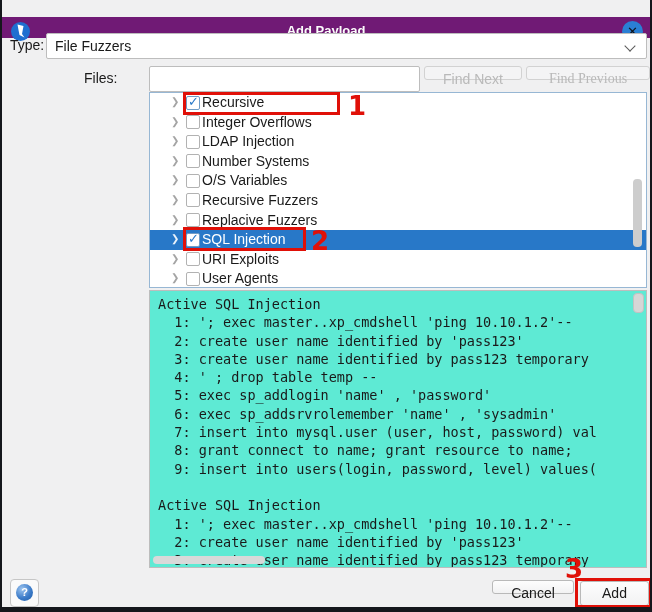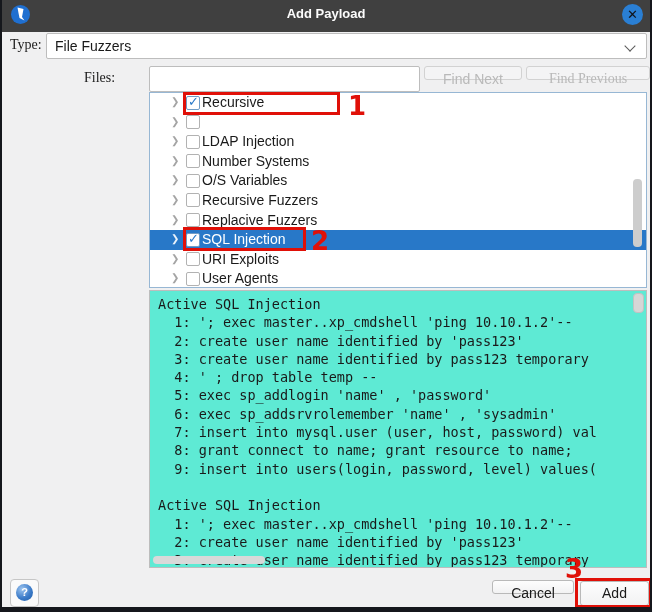--- a/index.html
+++ b/index.html
@@ -4,28 +4,28 @@
 <style>
   html,body{margin:0;padding:0;background:#3a3a3a;}
   .window{
     position:relative;width:652px;height:612px;
     background:#f0f0f1;overflow:hidden;
     font-family:"Liberation Sans","DejaVu Sans",sans-serif;
     box-sizing:border-box;
     border-left:2px solid #15171c;border-right:2px solid #15171c;border-bottom:5px solid #15171c;
   }
   
-  .titlebar{position:absolute;left:-2px;top:0;width:652px;height:32px;background:#404040;}
+  .titlebar{position:absolute;left:-2px;top:17px;width:652px;height:21px;background:#701a75;}
   .titlebar .title{position:absolute;left:0;right:0;top:6px;text-align:center;
     color:#fcfcfc;font-size:13px;font-weight:bold;}
   .zap-logo{position:absolute;left:10px;top:4px;width:21px;height:21px;}
   .close-btn{position:absolute;right:9px;top:4px;width:21px;height:21px;border-radius:50%;
     background:#2a7fd4;color:#10131a;font-weight:bold;font-size:13px;line-height:21px;text-align:center;cursor:pointer;}
   
-  .lbl{position:absolute;color:#1a1a1a;font-size:14px;font-family:Liberation Serif, serif;}
+  .lbl{position:absolute;color:#1a1a1a;font-size:14px;}
   .combo{position:absolute;left:44px;top:33px;width:601px;height:26px;background:#fff;
     border:1px solid #bdbdbd;border-radius:2px;box-sizing:border-box;
     font-size:14px;color:#1a1a1a;line-height:24px;padding-left:8px;}
   .combo .chev{position:absolute;right:12px;top:8px;width:7px;height:7px;
     border-right:1.6px solid #5a5a5a;border-bottom:1.6px solid #5a5a5a;transform:rotate(45deg);}
   .textinput{position:absolute;left:147px;top:66px;width:271px;height:26px;background:#fff;
     border:1px solid #bdbdbd;border-radius:2px;box-sizing:border-box;font-size:14px;padding:0 6px;
     font-family:"Liberation Sans",sans-serif;color:#1a1a1a;outline:none;}
   .btn{position:absolute;height:14px;box-sizing:border-box;background:linear-gradient(#fdfdfd,#f2f2f3);
     border:1px solid #b9b9b9;border-radius:3px;font-size:14px;color:#1a1a1a;text-align:center;cursor:pointer;
@@ -92,20 +92,21 @@
         <div class="tree-row">
           <span class="tree-chevron">❯</span>
           <span class="cbx checked">
             <span class="mark">✓</span>
           </span>
           <span class="tree-label">Recursive</span>
         </div>
         <div class="tree-row">
           <span class="tree-chevron">❯</span>
           <span class="cbx"></span>
+          <span class="tree-label">Integer Overflows</span>
         </div>
         <div class="tree-row">
           <span class="tree-chevron">❯</span>
           <span class="cbx"></span>
           <span class="tree-label">LDAP Injection</span>
         </div>
         <div class="tree-row">
           <span class="tree-chevron">❯</span>
           <span class="cbx"></span>
           <span class="tree-label">Number Systems</span>

